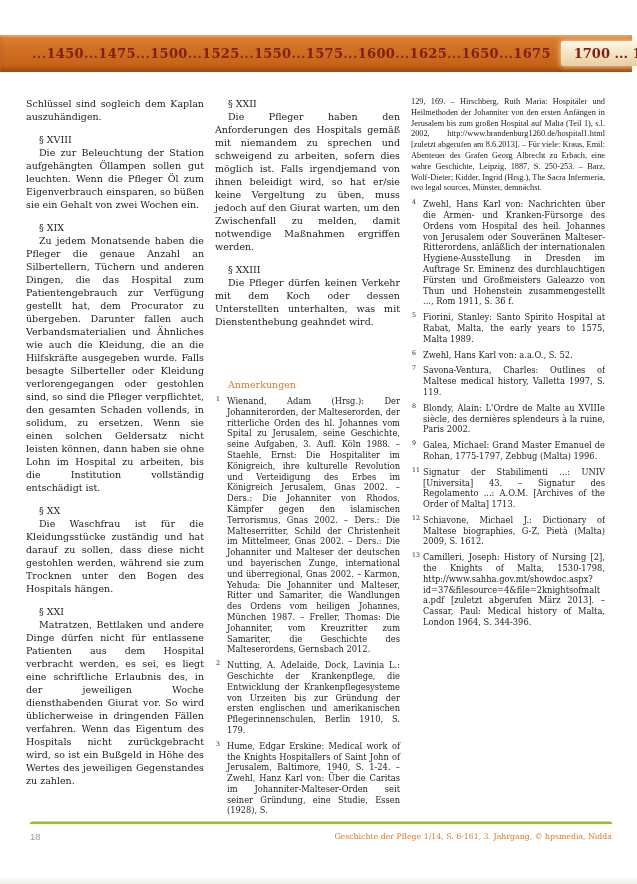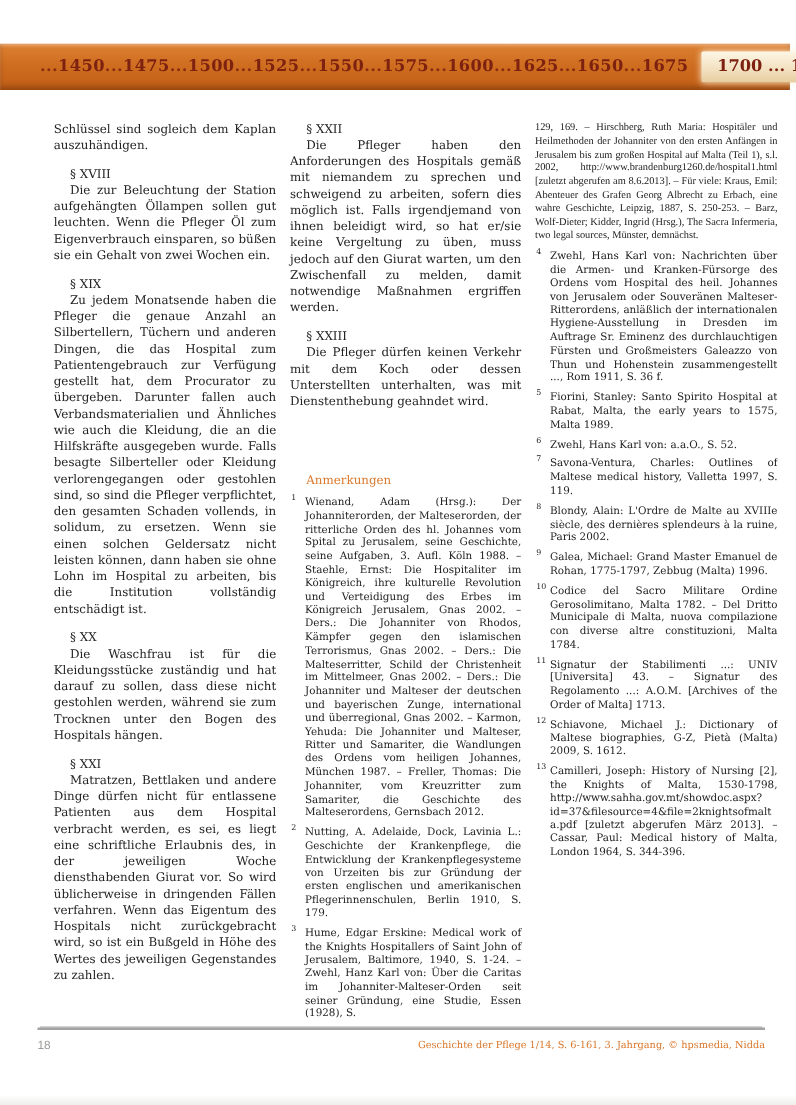--- a/index.html
+++ b/index.html
@@ -25,21 +25,21 @@
   }
   .timeline .dots{opacity:.85;}
   .timeline-highlight{
     font-weight:bold;font-size:13px;color:#7d2110;white-space:nowrap;
     padding:5px 13px;border-radius:2px;
     background:linear-gradient(180deg,#fdf6e6 0%,#f3e2c2 55%,#e7cda0 100%);
     box-shadow:0 0 6px rgba(255,243,220,.9);
   }
   
   .columns{
-    position:absolute;top:97px;left:43px;width:579px;height:722px;
+    position:absolute;top:97px;left:26px;width:579px;height:722px;
     display:grid;grid-template-columns:178px 185px 194px;column-gap:11px;
     overflow:hidden;
   }
   .col{
     font-size:9.5px;line-height:13px;text-align:justify;
     hyphens:auto;-webkit-hyphens:auto;overflow-wrap:break-word;
   }
   .para{margin:0;text-indent:13px;}
   .para-cont{text-indent:0;}
   .sec-heading{margin:10px 0 0 13px;font-size:9.5px;}
@@ -49,23 +49,23 @@
   }
   .fn{
     position:relative;padding-left:12px;margin:0 0 5px 0;
     font-size:8.3px;line-height:10.8px;
   }
   .fn sup{position:absolute;left:1px;top:0;font-size:6.3px;line-height:1;}
   .fn-cont{padding-left:0;font-family:Liberation Serif, serif;}
   
   .footer{
     position:absolute;left:30px;top:822px;width:582px;
-    border-top:2px solid #a3a3a3;box-shadow:0 -3px 0 -2px #c8c8c5;
+    border-top:2px solid #84cc16;box-shadow:0 -3px 0 -2px #c8c8c5;
     padding-top:7px;
-    display:flex;justify-content:space-between;align-items:flex-start;
+    display:flex;justify-content:space-between;align-items:center;
   }
   .page-number{
     color:#9b9b98;font-size:9.5px;
     font-family:"Liberation Sans",sans-serif;
   }
   .credit{color:#d9772b;font-size:7.8px;margin-left:28px;}
   .page-edge-bottom{
     position:absolute;left:0;bottom:0;width:100%;height:8px;
     background:linear-gradient(180deg,rgba(0,0,0,0) 0%,rgba(120,115,105,.12) 100%);
   }
@@ -122,21 +122,20 @@
       <div class="fn"><sup>3</sup><span>Hume, Edgar Erskine: Medical work of the Knights Hospitallers of Saint John of Jerusalem, Baltimore, 1940, S. 1-24. – Zwehl, Hanz Karl von: Über die Caritas im Johanniter-Malteser-Orden seit seiner Gründung, eine Studie, Essen (1928), S.</span></div>
     </div>
   <div class="col" id="col-right">
       <div class="fn fn-cont">129, 169. – Hirschberg, Ruth Maria: Hospitäler und Heilmethoden der Johanniter von den ersten Anfängen in Jerusalem bis zum großen Hospital auf Malta (Teil 1), s.l. 2002, http://www.brandenburg1260.de/hospital1.html [zuletzt abgerufen am 8.6.2013]. – Für viele: Kraus, Emil: Abenteuer des Grafen Georg Albrecht zu Erbach, eine wahre Geschichte, Leipzig, 1887, S. 250-253. – Barz, Wolf-Dieter; Kidder, Ingrid (Hrsg.), The Sacra Infermeria, two legal sources, Münster, demnächst.</div>
       <div class="fn"><sup>4</sup><span>Zwehl, Hans Karl von: Nachrichten über die Armen- und Kranken-Fürsorge des Ordens vom Hospital des heil. Johannes von Jerusalem oder Souveränen Malteser-Ritterordens, anläßlich der internationalen Hygiene-Ausstellung in Dresden im Auftrage Sr. Eminenz des durchlauchtigen Fürsten und Großmeisters Galeazzo von Thun und Hohenstein zusammengestellt ..., Rom 1911, S. 36 f.</span></div>
       <div class="fn"><sup>5</sup><span>Fiorini, Stanley: Santo Spirito Hospital at Rabat, Malta, the early years to 1575, Malta 1989.</span></div>
       <div class="fn"><sup>6</sup><span>Zwehl, Hans Karl von: a.a.O., S. 52.</span></div>
       <div class="fn"><sup>7</sup><span>Savona-Ventura, Charles: Outlines of Maltese medical history, Valletta 1997, S. 119.</span></div>
       <div class="fn"><sup>8</sup><span>Blondy, Alain: L'Ordre de Malte au XVIIIe siècle, des dernières splendeurs à la ruine, Paris 2002.</span></div>
       <div class="fn"><sup>9</sup><span>Galea, Michael: Grand Master Emanuel de Rohan, 1775-1797, Zebbug (Malta) 1996.</span></div>
-      <div class="fn"><sup>10</sup><span>Codice del Sacro Militare Ordine Gerosolimitano, Malta 1782. – Del Dritto Municipale di Malta, nuova compilazione con diverse altre constituzioni, Malta 1784.</span></div>
       <div class="fn"><sup>11</sup><span>Signatur der Stabilimenti ...: UNIV [Universita] 43. – Signatur des Regolamento ...: A.O.M. [Archives of the Order of Malta] 1713.</span></div>
       <div class="fn"><sup>12</sup><span>Schiavone, Michael J.: Dictionary of Maltese biographies, G-Z, Pietà (Malta) 2009, S. 1612.</span></div>
       <div class="fn"><sup>13</sup><span>Camilleri, Joseph: History of Nursing [2], the Knights of Malta, 1530-1798, http://www.sahha.gov.mt/showdoc.aspx?id=37&amp;filesource=4&amp;file=2knightsofmalta.pdf [zuletzt abgerufen März 2013]. – Cassar, Paul: Medical history of Malta, London 1964, S. 344-396.</span></div>
     </div>
 </div>
 
 <div class="footer">
   <span class="page-number">18</span>
   <span class="credit">Geschichte der Pflege 1/14, S. 6-161, 3. Jahrgang, © hpsmedia, Nidda</span>
 </div>

